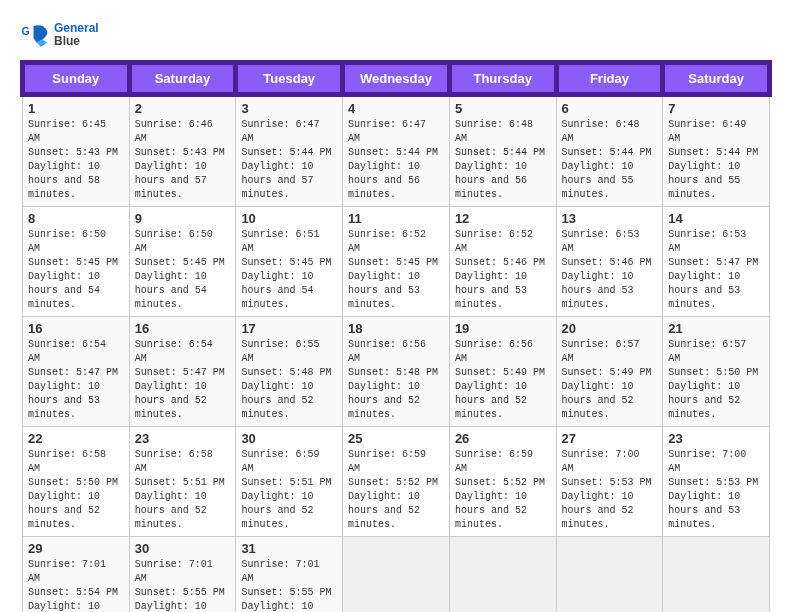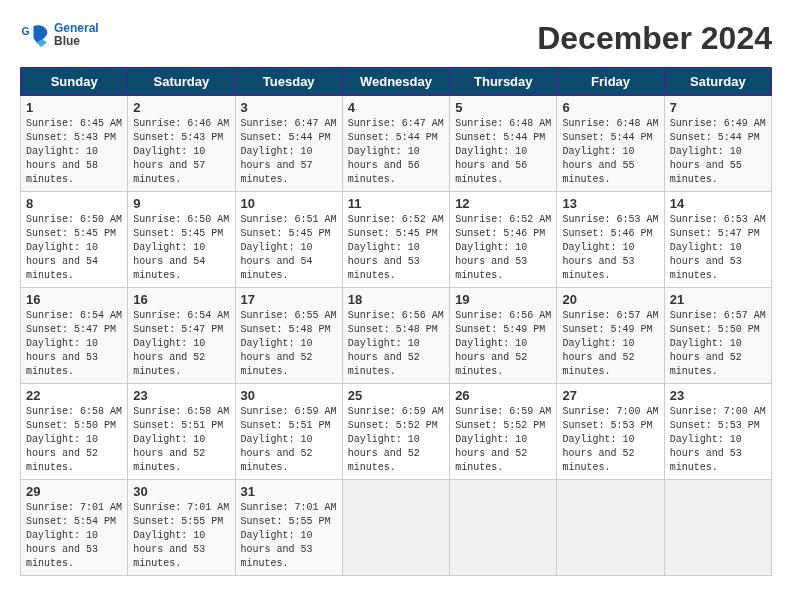--- a/index.html
+++ b/index.html
@@ -43,27 +43,27 @@
     .location {
       font-size: 14px;
       color: #555;
     }
     .calendar {
       width: 100%;
       border-collapse: collapse;
       font-size: 11px;
     }
     .calendar th {
-      background: #0c4a6e;
+      background: #8b5cf6;
       color: #fff;
       text-align: center;
       padding: 6px 4px;
       font-size: 13px;
       font-weight: bold;
-      border: 1px solid #4c1d95;
+      border: 5px solid #4c1d95;
     }
     .calendar td {
       border: 1px solid #ccc;
       vertical-align: top;
       padding: 4px 5px;
       width: 107px;
       min-height: 80px;
       background: #fff;
     }
     .calendar tr:nth-child(odd) td {
@@ -98,21 +98,20 @@
       <text x="2" y="20" font-size="14" fill="#1565C0" font-weight="bold">G</text>
       <path d="M18,8 Q30,4 36,14 Q38,20 30,26 L22,30 L18,24" fill="#1565C0"></path>
       <path d="M22,30 L30,26 L36,30 L28,36 Z" fill="#42A5F5"></path>
     </svg>
     <div class="logo-text">
       <div><span>General</span></div>
       <div><span style="color:#404040">Blue</span></div>
     </div>
   </div>
   <div class="title-area">
-    <div class="month-title">December 2024</div>
   </div>
 </div>
 
 <table class="calendar">
   <thead>
     <tr>
     <th>Sunday</th>
         <th>Saturday</th>
         <th>Tuesday</th>
         <th>Wednesday</th>

